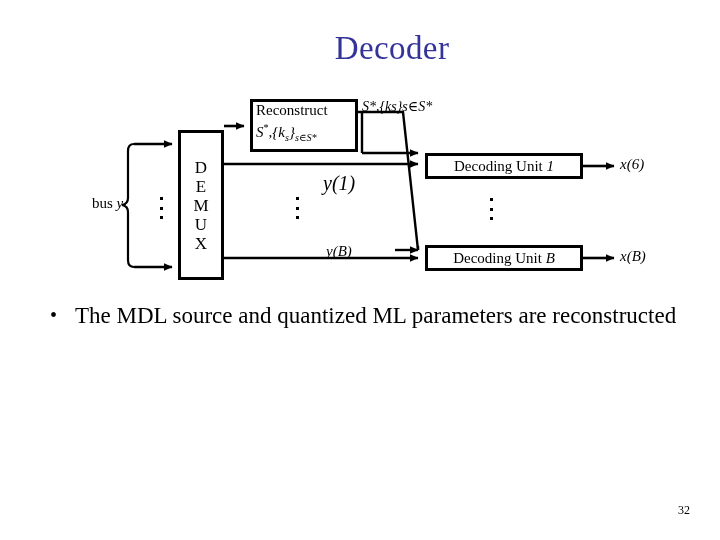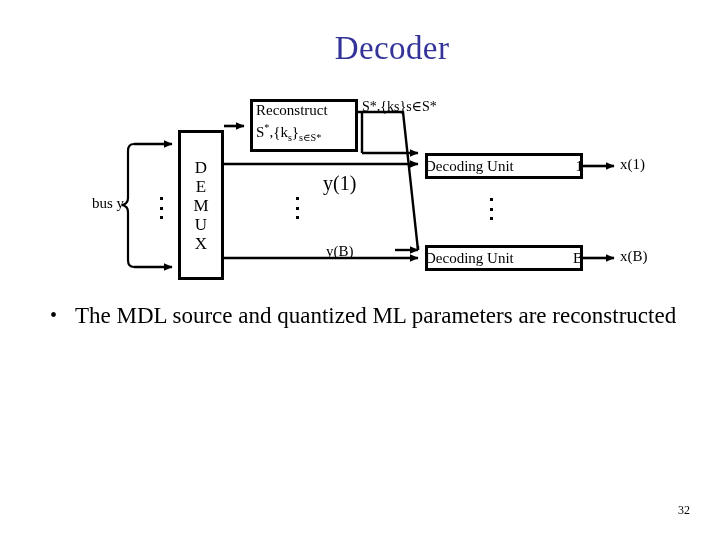--- a/index.html
+++ b/index.html
@@ -93,21 +93,21 @@
     position: absolute;
     left: 252px;
     top: 10px;
     width: 106px;
     height: 63px;
     padding: 1px 2px 0 4px;
     box-sizing: border-box;
     font-size: 15px;
     line-height: 18px;
   }
-  .mathi { }
+  .mathi { font-style: italic; }
   .sup { font-size: 0.68em; vertical-align: super; }
   .sub { font-size: 0.68em; vertical-align: sub; }
 
   
   #decoding-unit-1-box {
     left: 425px;
     top: 63px;
     width: 158px;
     height: 26px;
   }
@@ -116,21 +116,21 @@
     top: 155px;
     width: 158px;
     height: 26px;
   }
   .unit-label {
     position: absolute;
     width: 158px;
     height: 26px;
     display: flex;
     align-items: center;
-    justify-content: space-between;
+    justify-content: center;
     font-size: 15px;
   }
   #decoding-unit-1-label { left: 425px; top: 63px; }
   #decoding-unit-b-label { left: 425px; top: 155px; }
 
   
   #bus-y-label   { left: 92px;  top: 105px; font-size: 15px; }
   #recon-out-label { left: 362px; top: 8px;  font-size: 14px; }
   #y1-label      { left: 323px; top: 82px;  font-size: 20px; }
   #yb-label      { left: 326px; top: 153px; font-size: 15px; }
@@ -255,21 +255,21 @@
 
   <div class="dlabel mathi" id="recon-out-label">S*,{ks}s∈S*</div>
 
   <div class="dlabel" id="bus-y-label">
     <span>bus</span>
     <span class="mathi">y</span>
   </div>
 
   <div class="dlabel mathi" id="y1-label">y(1)</div>
   <div class="dlabel mathi" id="yb-label">y(B)</div>
-  <div class="dlabel mathi" id="x1-label">x(1)</div>
+  <div class="dlabel mathi" id="x1-label">x(6)</div>
   <div class="dlabel mathi" id="xb-label">x(B)</div>
 
   <div class="dbox" id="decoding-unit-1-box"></div>
   <div class="unit-label" id="decoding-unit-1-label">
     <span>Decoding Unit</span>
     <span>&nbsp;</span>
     <span class="mathi">1</span>
   </div>
 
   <div class="dbox" id="decoding-unit-b-box"></div>

